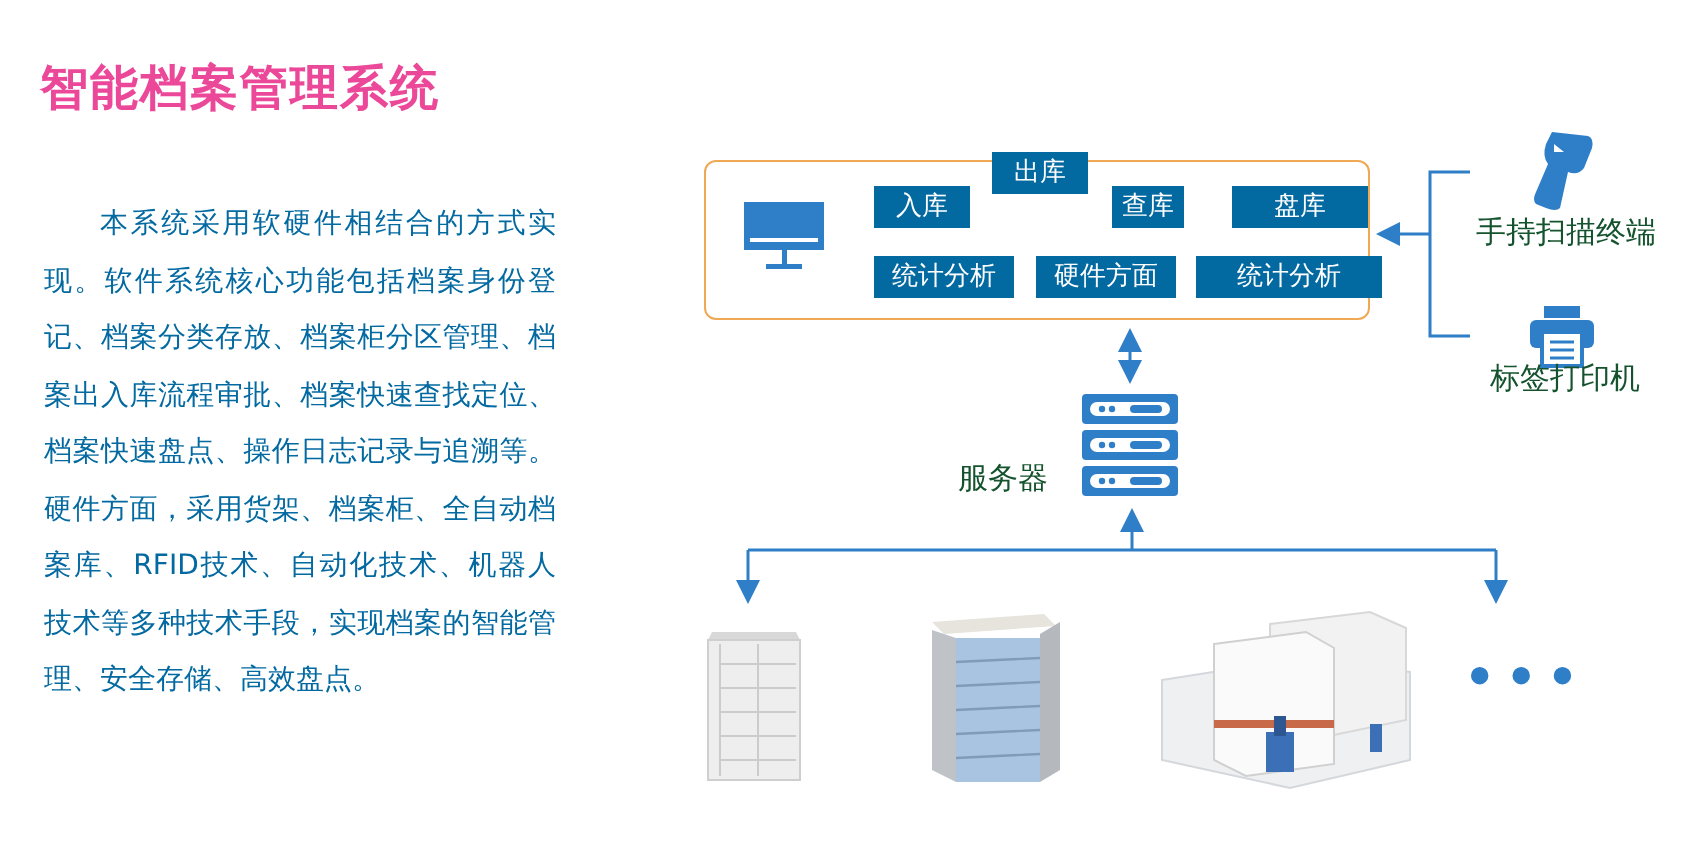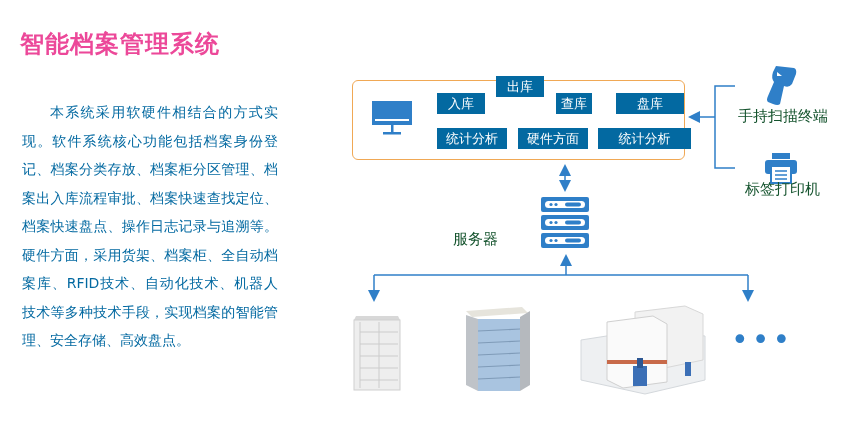--- a/index.html
+++ b/index.html
@@ -98,21 +98,21 @@
       <circle cx="15" cy="7.5" r="1.6"></circle>
       <rect x="24" y="5.5" width="16" height="4" rx="2"></rect>
     <circle cx="10" cy="25.5" r="1.6"></circle>
       <circle cx="15" cy="25.5" r="1.6"></circle>
       <rect x="24" y="23.5" width="16" height="4" rx="2"></rect>
     <circle cx="10" cy="43.5" r="1.6"></circle>
       <circle cx="15" cy="43.5" r="1.6"></circle>
       <rect x="24" y="41.5" width="16" height="4" rx="2"></rect>
   </g>
 </svg>
-<div class="lbl" style="left:453px;top:230px">服务器</div>
+<div class="lbl" style="left:479px;top:230px">服务器</div>
 
 <svg class="asset" style="left:352px;top:312px" width="50" height="80">
   <polygon points="4,4 46,4 48,8 2,8" fill="#d8d8d8"></polygon>
   <rect x="2" y="8" width="46" height="70" fill="#eeeeee" stroke="#cfcfcf"></rect>
   <g stroke="#cccccc" stroke-width="1">
     <line x1="8" y1="20" x2="46" y2="20"></line>
       <line x1="8" y1="32" x2="46" y2="32"></line>
     <line x1="8" y1="44" x2="46" y2="44"></line>
       <line x1="8" y1="56" x2="46" y2="56"></line>
     <line x1="8" y1="68" x2="46" y2="68"></line>

